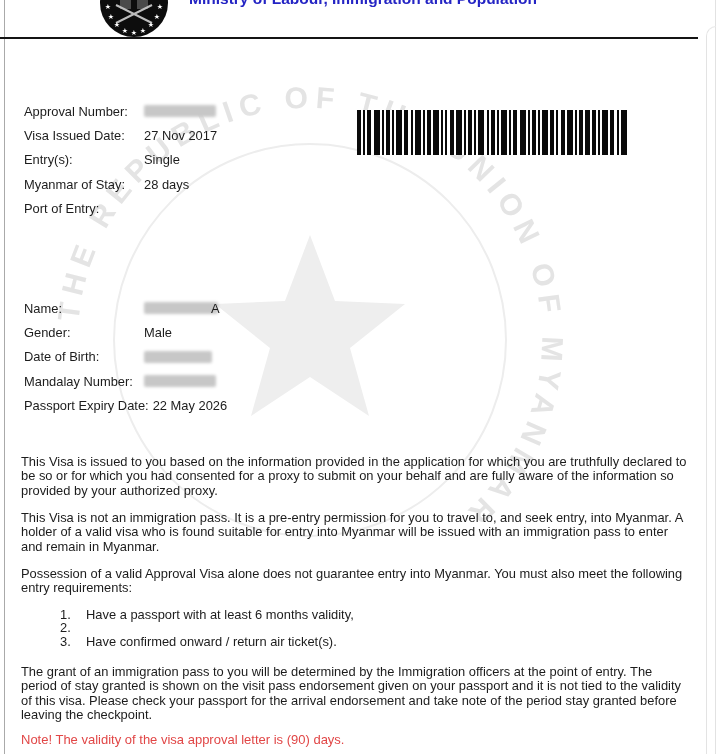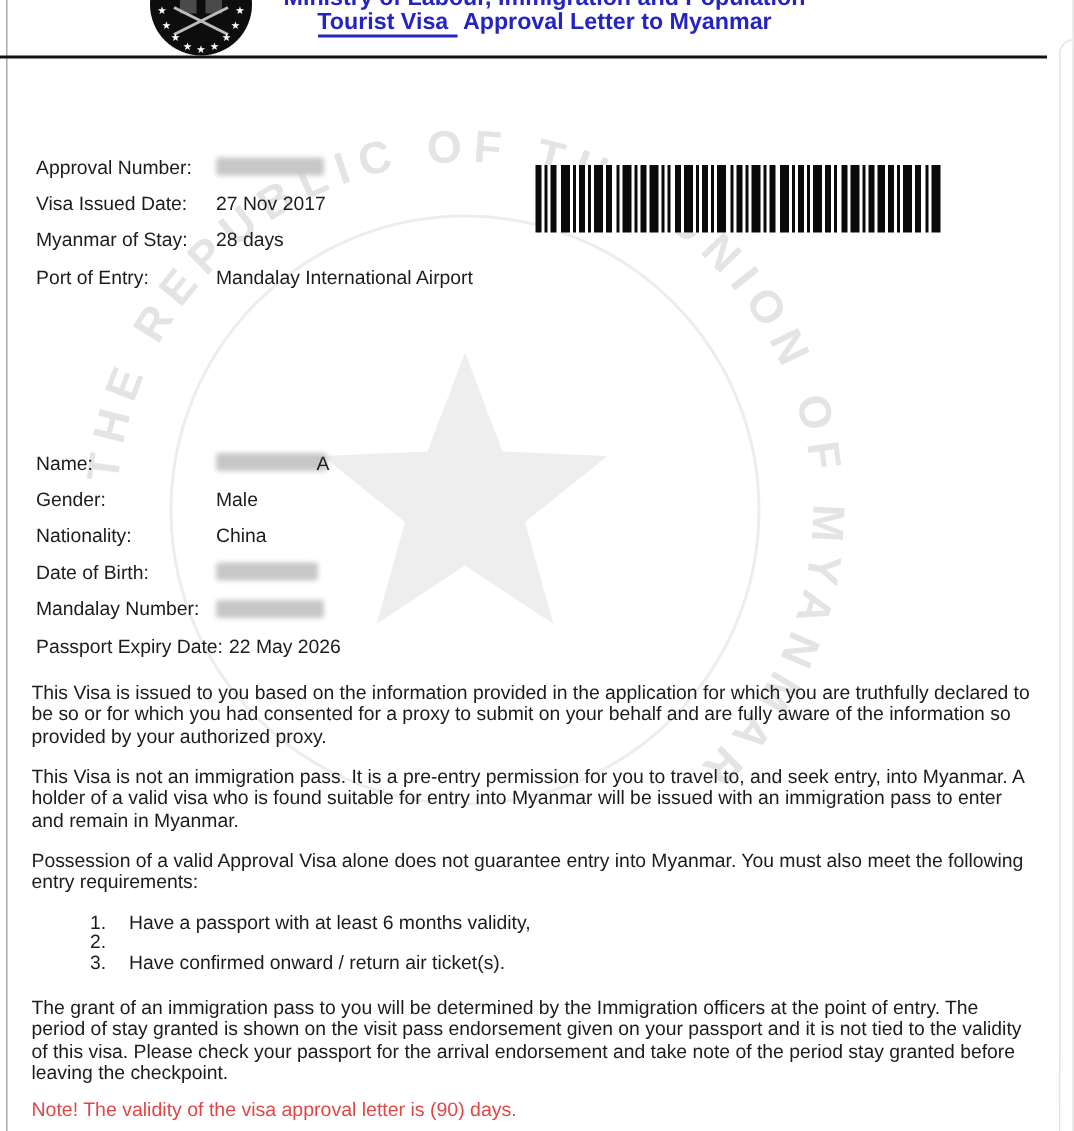--- a/index.html
+++ b/index.html
@@ -82,44 +82,44 @@
       <text x="27" y="66">★</text>
         <text x="36" y="68">★</text>
         <text x="45" y="66">★</text>
       <text x="53" y="60">★</text>
         <text x="59" y="52">★</text>
         <text x="62" y="42">★</text>
     </g>
   </svg>
 
   <div class="ministry-line" id="ministry-line" style="color: rgb(36, 36, 196);">Ministry of Labour, Immigration and Population</div>
-  <div class="letter-title" id="letter-title" style="color: rgb(36, 36, 196);">
-    <span class="underlined">Tourist Visa</span><span> Approval Letter to Myanmar</span>
-  </div>
   <div class="rule"></div>
 
 
   <div class="fields fields-visa" id="visa-fields">
       <div class="field-row">
         <span class="flabel">Approval Number:</span>
         <span class="fvalue">
           <span class="redact" style="width: 72px;"></span>
         </span>
       </div>
       <div class="field-row">
         <span class="flabel">Visa Issued Date:</span>
         <span class="fvalue">27 Nov 2017</span>
       </div>
       <div class="field-row">
+        <span class="flabel">Entry(s):</span>
+        <span class="fvalue">Single</span>
+      </div>
+      <div class="field-row">
         <span class="flabel">Myanmar of Stay:</span>
         <span class="fvalue">28 days</span>
       </div>
       <div class="field-row">
         <span class="flabel">Port of Entry:</span>
-        <span class="fvalue">Mandalay International Airport</span>
       </div>
     </div>
 
   <div class="barcode" id="barcode">
       <span class="bc-bar" style="width: 4px;"></span>
       <span class="bc-gap" style="width: 2px;"></span>
       <span class="bc-bar" style="width: 2px;"></span>
       <span class="bc-gap" style="width: 2px;"></span>
       <span class="bc-bar" style="width: 4px;"></span>
       <span class="bc-gap" style="width: 3px;"></span>
@@ -214,24 +214,20 @@
       <div class="field-row">
         <span class="flabel">Name:</span>
         <span class="fvalue">
           <span class="redact" style="width: 74px;"></span>
           <span class="suffix">A</span>
         </span>
       </div>
       <div class="field-row">
         <span class="flabel">Gender:</span>
         <span class="fvalue">Male</span>
-      </div>
-      <div class="field-row">
-        <span class="flabel">Nationality:</span>
-        <span class="fvalue">China</span>
       </div>
       <div class="field-row">
         <span class="flabel">Date of Birth:</span>
         <span class="fvalue">
           <span class="redact" style="width: 68px;"></span>
         </span>
       </div>
       <div class="field-row">
         <span class="flabel">Mandalay Number:</span>
         <span class="fvalue">

